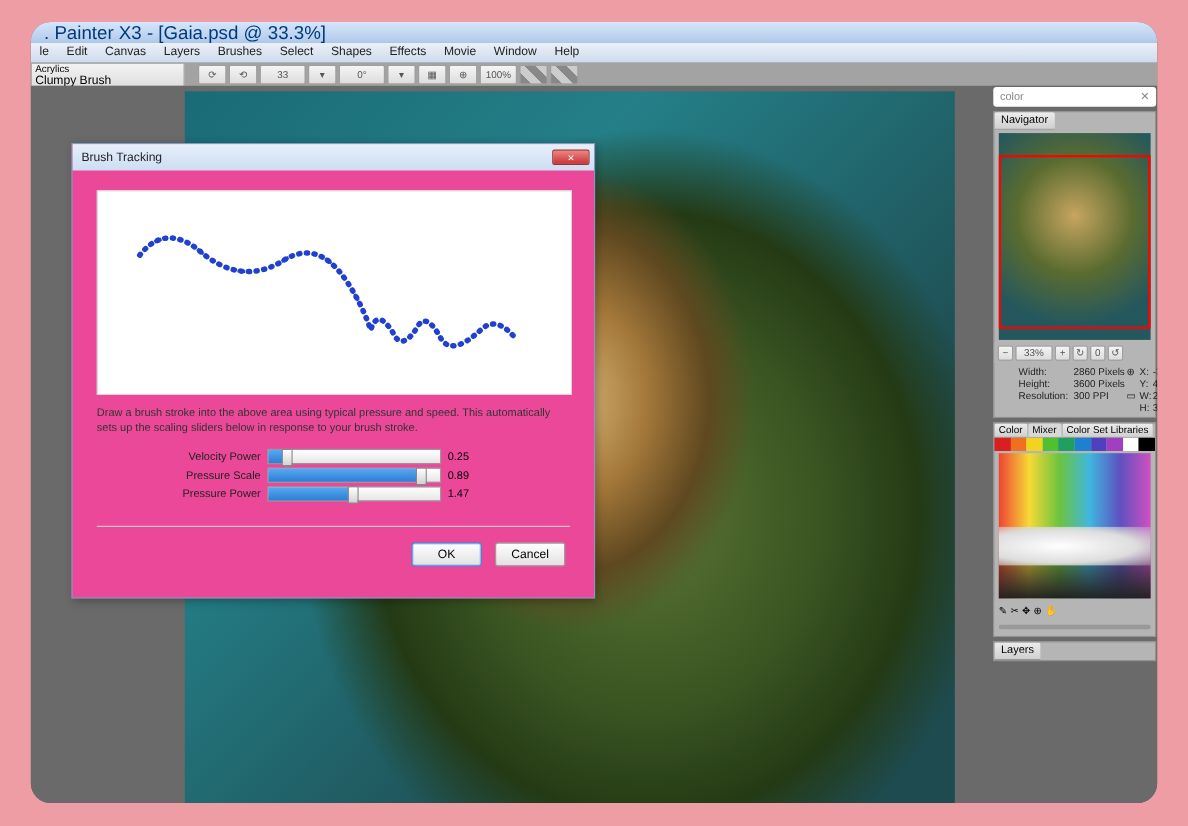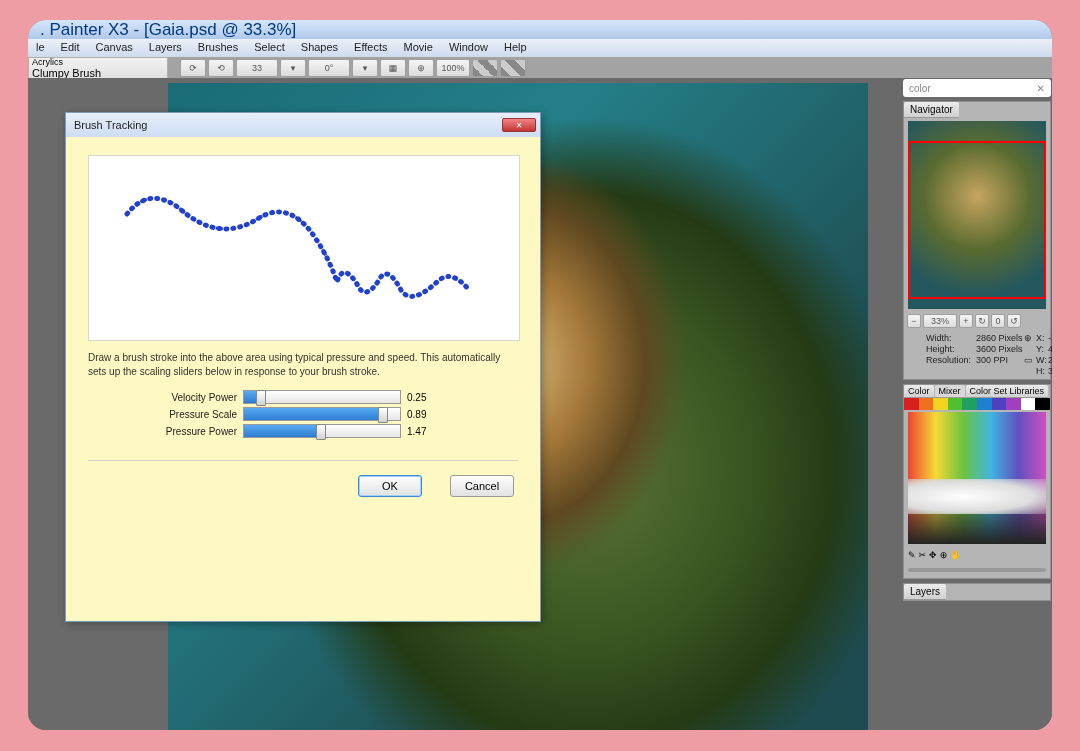--- a/index.html
+++ b/index.html
@@ -11,36 +11,36 @@
 .options { height: 22px; background: #a3a3a3; display: flex; align-items: center; }
 .brushbox { width: 140px; height: 22px; background: linear-gradient(#f2f2f2,#e0e0e0); border: 1px solid #b0b0b0; margin-right: 6px; padding: 1px 3px; display: flex; flex-direction: column; justify-content: center; font-size: 9px; }
 .toolstrip { display: flex; gap: 2px; align-items: center; padding-left: 6px; }
 .tbtn { width: 26px; height: 18px; background: linear-gradient(#f5f5f5,#dcdcdc); border: 1px solid #9f9f9f; border-radius: 2px; display: flex; align-items: center; justify-content: center; font-size: 9px; color: #555; }
 .main { position: absolute; top: 58px; left: 0; right: 0; bottom: 0; display: flex; }
 .canvasArea { flex: 1; background: #6a6a6a; position: relative; overflow: hidden; }
 .painting { position: absolute; left: 140px; top: 5px; width: 700px; height: 700px; background:
   radial-gradient(ellipse 280px 350px at 50% 40%, #d7b77a 0%, #a4783a 25%, #5f4820 45%, rgba(0,0,0,0) 60%),
   radial-gradient(ellipse 450px 500px at 60% 55%, #5a7436 0%, #3b5522 35%, #243a15 55%, rgba(0,0,0,0) 70%),
   linear-gradient(135deg, #1a6b75, #247f88 30%, #1e4b50 70%); }
-.dialog { position: absolute; left: 37px; top: 92px; width: 476px; height: 510px; background: #fef9c3; border: 1px solid #7e9cbf; box-shadow: 2px 2px 8px rgba(0,0,0,0.3); }
+.dialog { position: absolute; left: 37px; top: 110px; width: 476px; height: 414px; background: #ec4899; border: 1px solid #7e9cbf; box-shadow: 2px 2px 8px rgba(0,0,0,0.3); }
 .dlgTitle { height: 24px; background: linear-gradient(#e7effb,#cdddf3); display: flex; align-items: center; justify-content: space-between; padding: 0 4px 0 8px; font-size: 11px; color: #222; }
 .closeBtn { width: 34px; height: 14px; background: linear-gradient(#f08484,#c73434); border: 1px solid #933; border-radius: 2px; color: #fff; font-size: 8px; display: flex; align-items: center; justify-content: center; }
 .dlgBody { padding: 18px 22px; }
 .strokeArea { width: 432px; height: 186px; background: #fff; border: 1px solid #d6d6d6; margin-bottom: 10px; position: relative; }
 .stroke { position: absolute; }
 .instr { font-size: 10px; color: #333; line-height: 1.35; margin-bottom: 12px; }
 .sliders { display: flex; flex-direction: column; gap: 3px; margin-bottom: 22px; }
 .sliderRow { display: flex; align-items: center; }
 .sliderLabel { width: 155px; text-align: right; font-size: 10px; color: #222; padding-right: 6px; }
 .sliderBar { width: 158px; height: 14px; background: linear-gradient(#fff,#e6e6e6); border: 1px solid #999; position: relative; }
 .sliderFill { position: absolute; left: 0; top: 0; bottom: 0; background: linear-gradient(#57a9f4,#2e7dd2); }
 .sliderThumb { position: absolute; top: -1px; height: 16px; width: 10px; background: linear-gradient(#fff,#d2d2d2); border: 1px solid #888; border-radius: 1px; }
 .sliderVal { width: 38px; font-size: 10px; padding-left: 6px; }
 .hr { height: 1px; background: #d0d0d0; margin: 6px 0 14px; }
-.btns { display: flex; justify-content: flex-end; gap: 28px; padding-right: 4px; }
+.btns { display: flex; justify-content: flex-end; gap: 12px; padding-right: 4px; }
 .btn { width: 64px; height: 22px; background: linear-gradient(#fefefe,#e2e2e2); border: 1px solid #9b9b9b; border-radius: 3px; font-size: 11px; display: flex; align-items: center; justify-content: center; }
 .btn.primary { border: 1px solid #3a8ad8; box-shadow: 0 0 0 1px #9fceff inset; }
 .rightPanels { position: absolute; right: 0; top: 58px; width: 150px; bottom: 0; background: #6a6a6a; display: flex; flex-direction: column; gap: 2px; }
 .searchBox { height: 18px; margin: 1px; background: #fff; border-radius: 3px; display: flex; align-items: center; padding: 0 6px; font-size: 10px; color: #888; justify-content: space-between; }
 .panel { background: #b5b5b5; border: 1px solid #909090; margin: 1px; }
 .panelTab { background: linear-gradient(#ececec,#d0d0d0); border-bottom: 1px solid #999; font-size: 10px; padding: 2px 6px; display: inline-block; border-radius: 2px 2px 0 0; }
 .navImg { width: 138px; height: 188px; margin: 3px auto; background: radial-gradient(circle at 50% 40%, #c7a560, #5a6b30 40%, #24575e 75%); position: relative; }
 .navBox { position: absolute; left: 0; right: 0; top: 20px; bottom: 10px; border: 2px solid red; }
 .navCtrl { height: 18px; background: #b5b5b5; display: flex; align-items: center; gap: 2px; padding: 0 3px; font-size: 9px; }
 .infoGrid { padding: 3px 22px; font-size: 9px; color: #222; display: grid; grid-template-columns: 50px 48px 12px 12px 22px; row-gap: 1px; }

